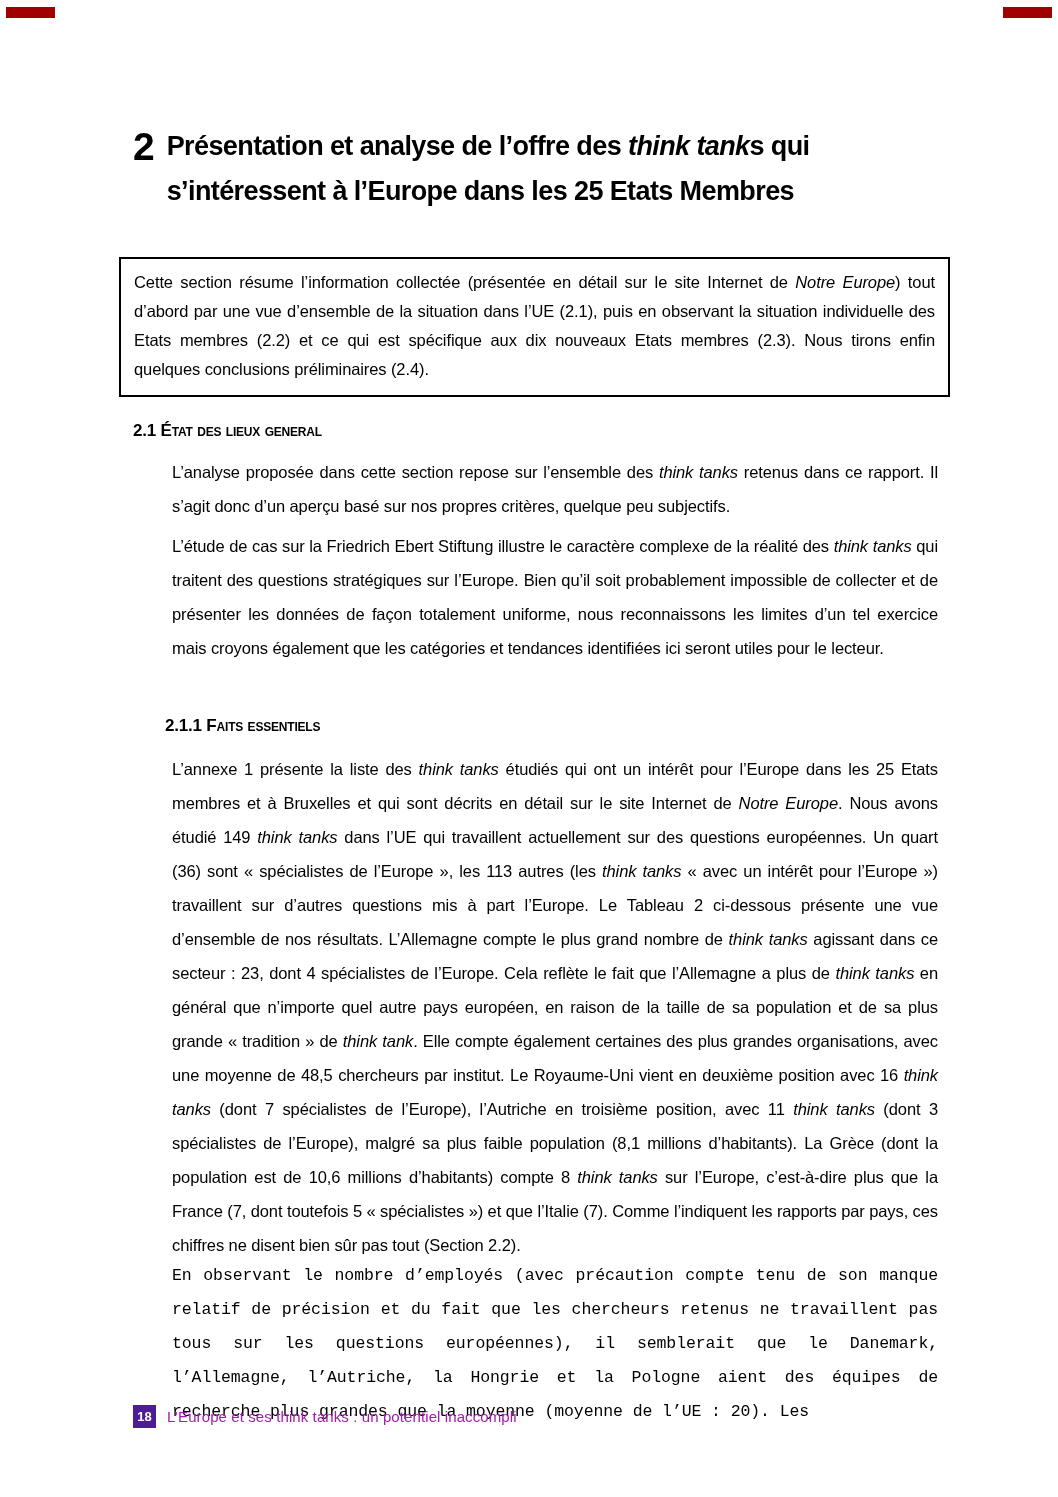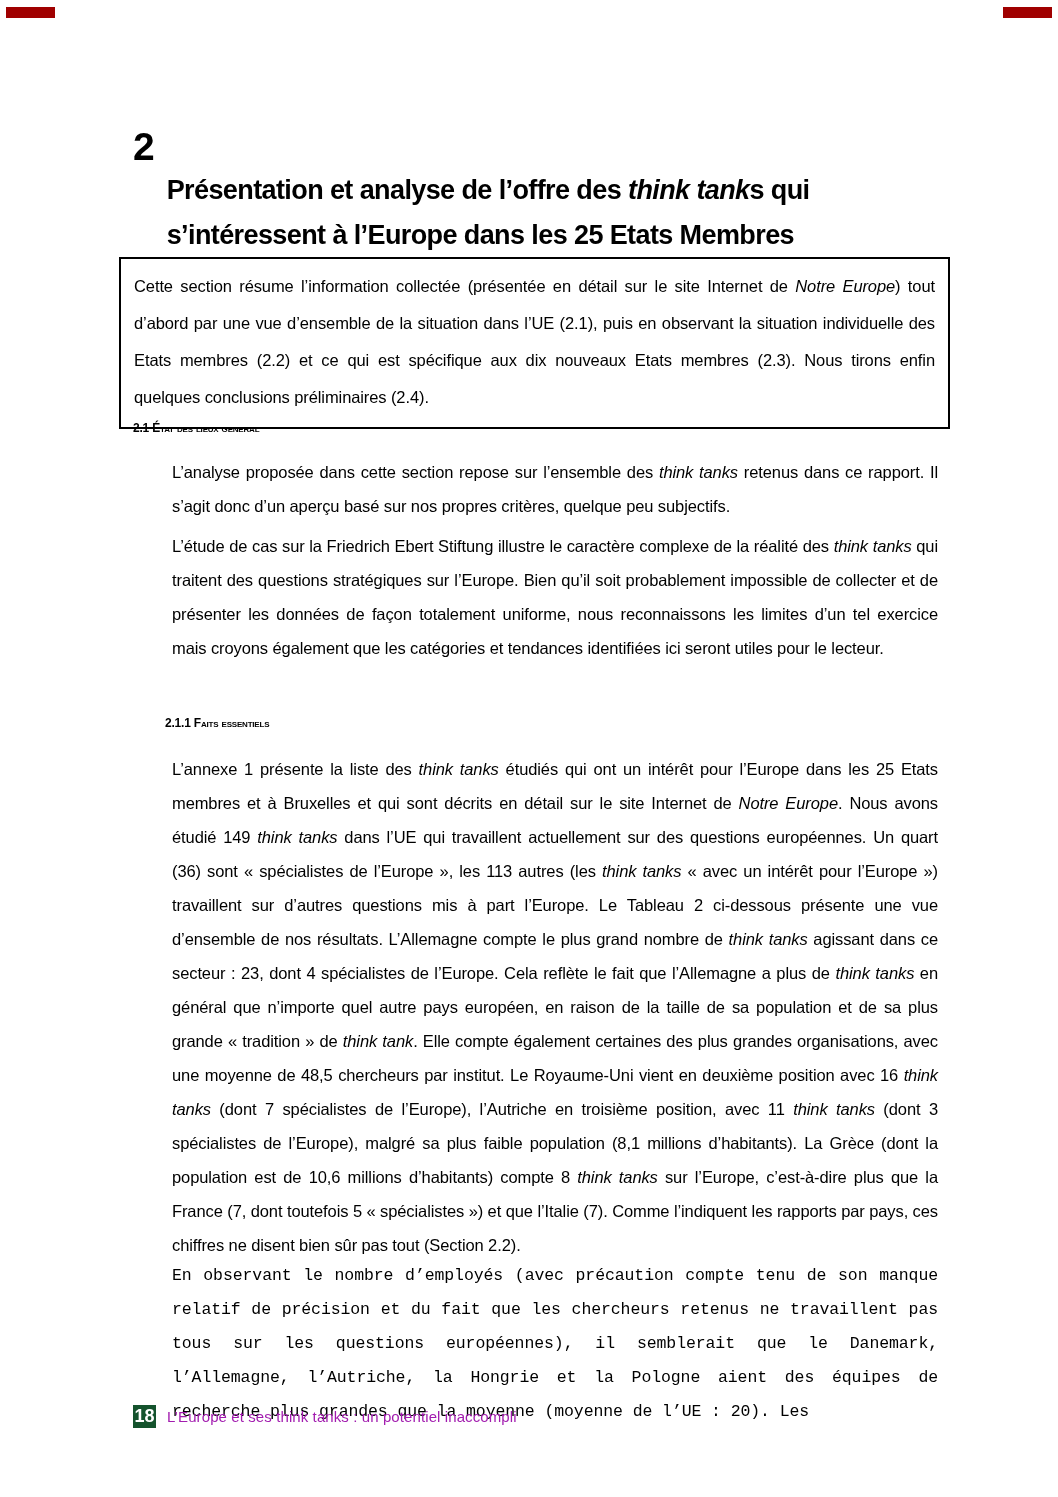--- a/index.html
+++ b/index.html
@@ -30,42 +30,41 @@
     font-size:39px; font-weight:700;
     line-height:45px;
     letter-spacing:-1px;
     margin-right:13px;
   }
   .chapter-lines {
     font-size:27px; font-weight:700;
     line-height:45px;
     letter-spacing:-0.6px;
     white-space:nowrap;
-    margin-top:44px;
   }
 
   
   .summary-box {
     position:absolute;
     top:257px; left:119px;
     width:831px;
     box-sizing:border-box;
     border:2px solid #000;
     padding:9px 13px 11px 13px;
     font-size:16.5px;
-    line-height:37px;
+    line-height:29px;
     text-align:justify;
     letter-spacing:-0.1px;
   }
 
   
   .sec-heading {
     position:absolute;
     left:133px;
-    font-size:12px; font-weight:700;
+    font-size:17px; font-weight:700;
     letter-spacing:-0.2px;
     white-space:nowrap;
   }
   .sec-heading .sc { font-variant:small-caps; }
   .h-2-1   { top:421px; }
   .h-2-1-1 { top:716px;margin-left:32px; }
 
   
   .para {
     position:absolute;
@@ -83,22 +82,22 @@
   .it { font-style:italic; }
 
   
   .footer {
     position:absolute;
     top:1405px; left:133px;
     display:flex; align-items:center;
   }
   .page-badge {
     width:23px; height:23px;
-    background:#14532d; color:#fff;
-    font-size:18px; font-weight:700;
+    background:#4c1d95; color:#fff;
+    font-size:13px; font-weight:700;
     display:flex; align-items:center; justify-content:center;
     margin-right:11px;
   }
   .footer-text {
     font-size:15px;
     color:#a21caf;
     letter-spacing:0.1px;
     white-space:nowrap;
   }
 </style>

